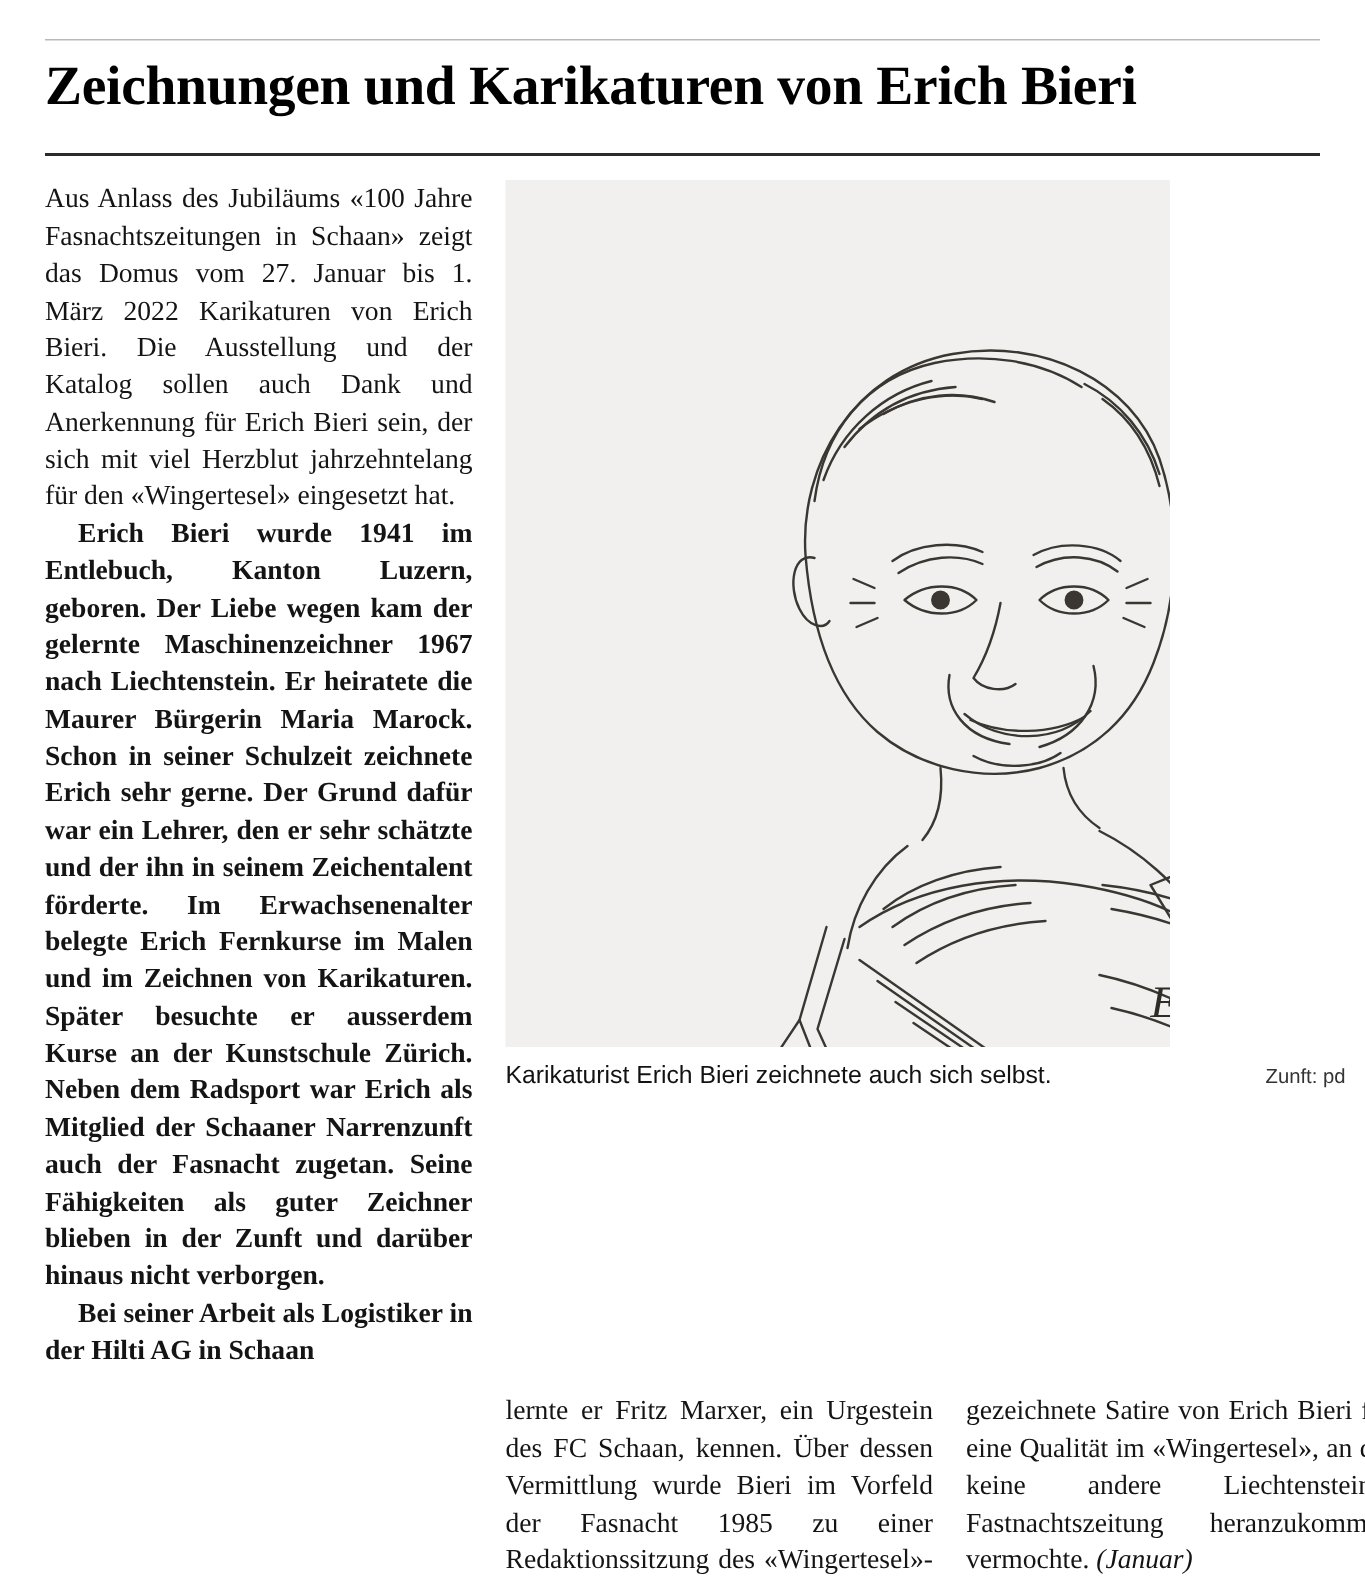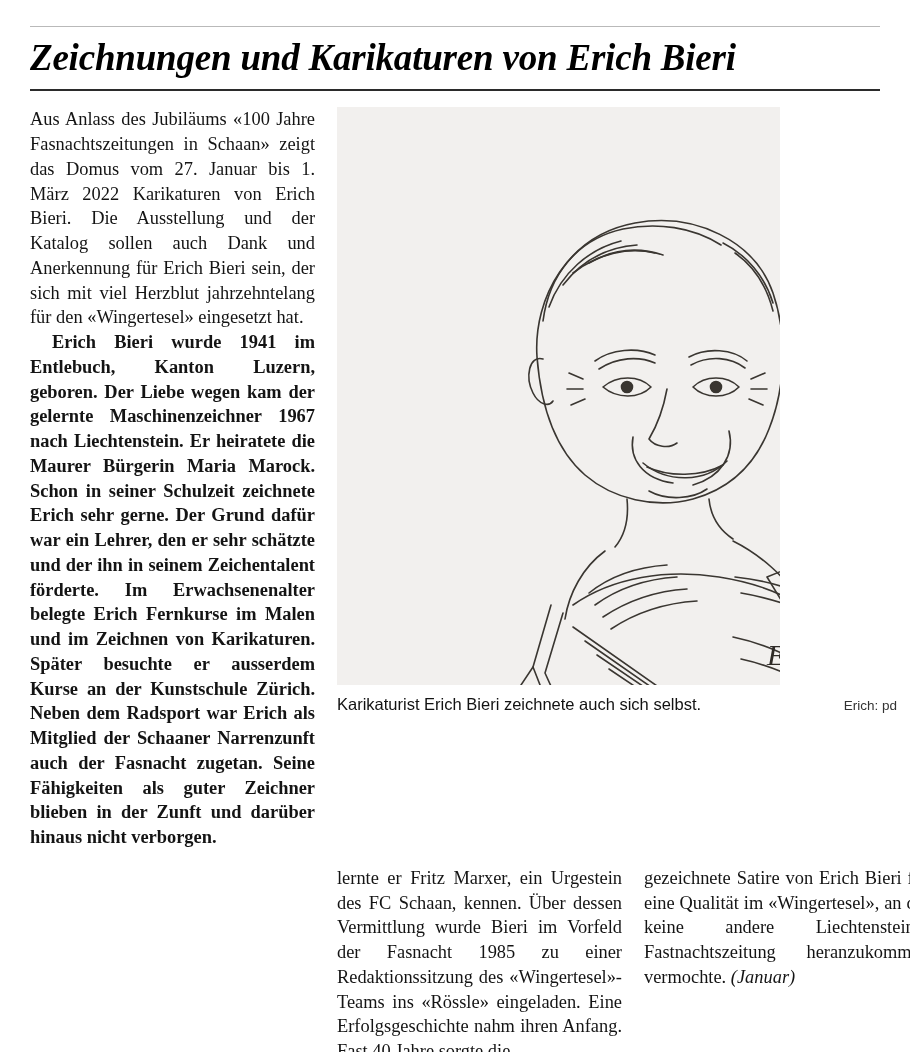--- a/index.html
+++ b/index.html
@@ -34,27 +34,26 @@
   }
   .rule {
     border: 0;
     border-top: 1px solid #b9b9b9;
     margin: 0 0 10px 0;
   }
 
   
   .headline {
     font-family: "Liberation Serif", serif;
-    font-style: italic;
     font-weight: 700;
     font-size: 37px;
     line-height: 1.12;
     letter-spacing: -0.2px;
     color: #000;
-    margin: 0 0 11px 0;
+    margin: 0 0 24px 0;
     white-space: nowrap;
   }
   .rule-thick {
     border: 0;
     border-top: 2px solid #2b2b2b;
     margin: 0 0 16px 0;
   }
 
   
   .top-area {
@@ -140,20 +139,21 @@
   <hr class="rule">
 
   <h1 class="headline">Zeichnungen und Karikaturen von Erich Bieri</h1>
   <hr class="rule-thick">
 
   <div class="top-area">
 
     <div class="col-narrow">
       <p class="body">Aus Anlass des Jubiläums «100 Jahre Fasnachtszeitungen in Schaan» zeigt das Domus vom 27. Januar bis 1. März 2022 Karikaturen von Erich Bieri. Die Ausstellung und der Katalog sollen auch Dank und Anerkennung für Erich Bieri sein, der sich mit viel Herzblut jahrzehntelang für den «Wingertesel» eingesetzt hat.</p>
       <p class="body">Erich Bieri wurde 1941 im Entlebuch, Kanton Luzern, geboren. Der Liebe wegen kam der gelernte Maschinenzeichner 1967 nach Liechtenstein. Er heiratete die Maurer Bürgerin Maria Marock. Schon in seiner Schulzeit zeichnete Erich sehr gerne. Der Grund dafür war ein Lehrer, den er sehr schätzte und der ihn in seinem Zeichentalent förderte. Im Erwachsenenalter belegte Erich Fernkurse im Malen und im Zeichnen von Karikaturen. Später besuchte er ausserdem Kurse an der Kunstschule Zürich. Neben dem Radsport war Erich als Mitglied der Schaaner Narrenzunft auch der Fasnacht zugetan. Seine Fähigkeiten als guter Zeichner blieben in der Zunft und darüber hinaus nicht verborgen.</p>
+      <p class="body">Bei seiner Arbeit als Logistiker in der Hilti AG in Schaan</p>
     </div>
 
     <div class="figure">
       <div class="illo">
         <svg width="560" height="578" viewBox="0 0 560 578" xmlns="http://www.w3.org/2000/svg" aria-hidden="true">
           <rect x="0" y="0" width="560" height="578" fill="#f2f0ee"></rect>
           <g fill="none" stroke="#3a3631" stroke-width="1.6" stroke-linecap="round" stroke-linejoin="round">
 
             <path d="M200 250 C196 190 232 128 298 116 C358 105 418 134 436 186 C452 233 447 284 432 322 C418 358 392 382 356 392 C318 402 276 392 248 368 C218 342 204 300 200 250 Z"></path>
 
@@ -233,21 +233,21 @@
 
             <path d="M188 672 L192 660 M196 674 L202 662 M206 674 L210 664"></path>
             <path d="M292 676 L298 664 M302 678 L308 666"></path>
             <path d="M344 672 L348 660 M354 676 L358 664"></path>
           </g>
           <text x="430" y="558" font-family="Liberation Serif, serif" font-style="italic" font-size="30" fill="#2f2b27">E.Bieri</text>
         </svg>
       </div>
       <div class="caption-row">
         <div class="caption">Karikaturist Erich Bieri zeichnete auch sich selbst.</div>
-        <div class="credit">Erich: pd</div>
+        <div class="credit">Zunft: pd</div>
       </div>
     </div>
 
   </div>
 
   <div class="bottom-area">
     <div class="col3 first"></div>
 
     <div class="col3">
       <p class="body">lernte er Fritz Marxer, ein Urgestein des FC Schaan, kennen. Über dessen Vermittlung wurde Bieri im Vorfeld der Fasnacht 1985 zu einer Redaktionssitzung des «Wingertesel»-Teams ins «Rössle» eingeladen. Eine Erfolgsgeschichte nahm ihren Anfang. Fast 40 Jahre sorgte die</p>

